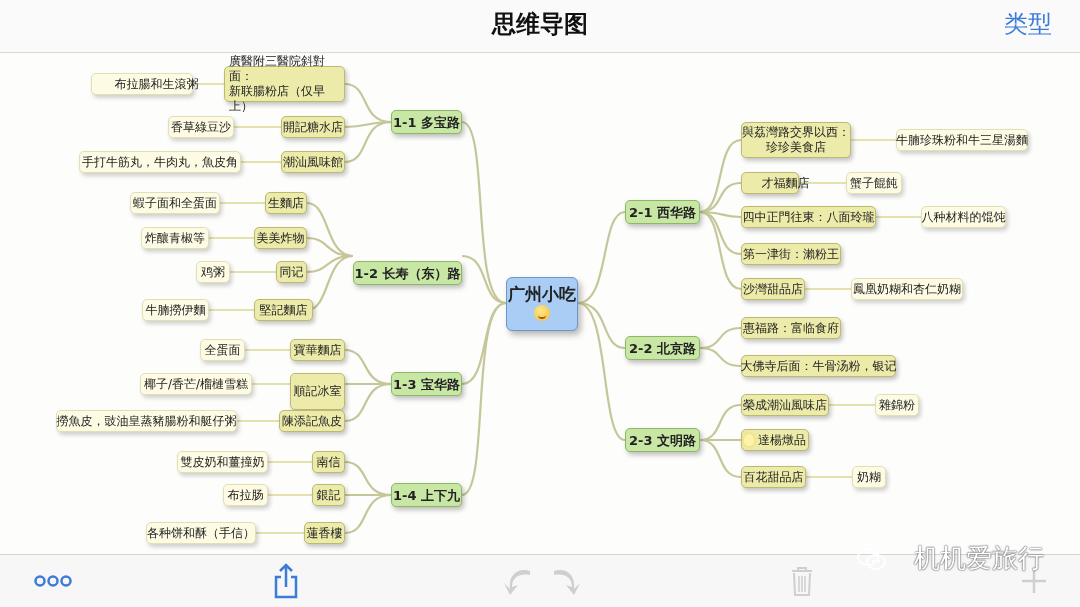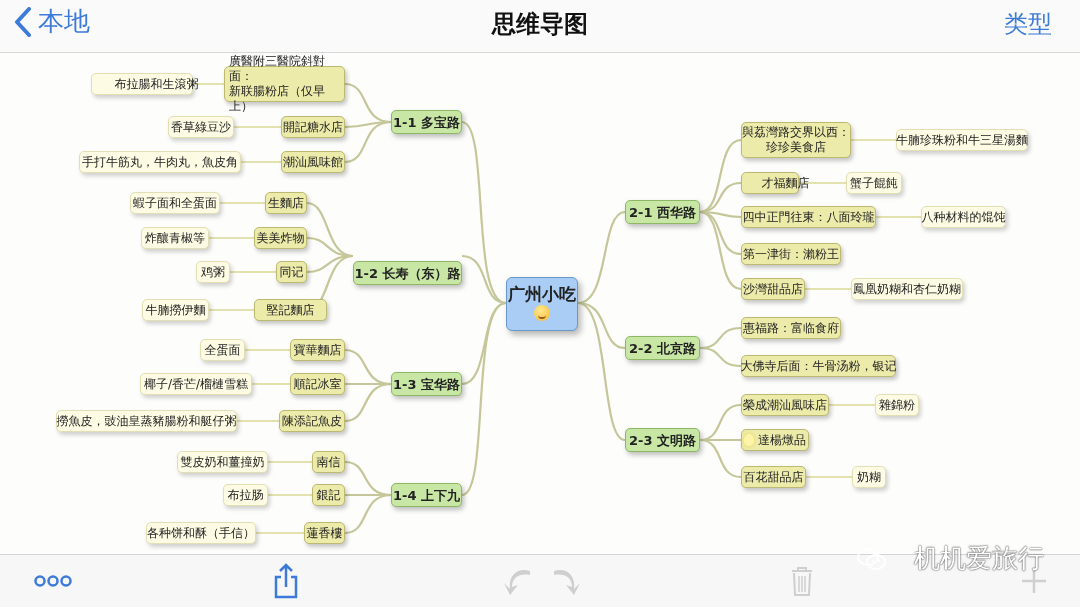--- a/index.html
+++ b/index.html
@@ -21,26 +21,20 @@
   .bulb { display:inline-block; width:10px; height:12px; border-radius:50% 50% 40% 40%; background:#fff3a8; margin-right:4px; box-shadow:0 0 4px #f3d65a; }
   .toolbar { position:absolute; left:0; top:554px; width:1080px; height:53px; background:#f7f7f7; border-top:1px solid #d4d4d4; }
   .tb { position:absolute; top:10px; cursor:pointer; }
   .watermark { position:absolute; right:36px; top:541px; font-size:26px; color:#fff; text-shadow:0 0 2px #555, 0 0 1px #333; display:flex; align-items:center;gap:20px; }
   .wm-icon { width:32px; height:24px; margin-right:6px; }
 </style>
 </head>
 <body>
 
 <div class="navbar">
-  <div class="back">
-    <svg width="18" height="30" viewBox="0 0 18 30">
-        <path d="M15 2 L3 15 L15 28" stroke="#3d7bd9" stroke-width="4" fill="none" stroke-linecap="round" stroke-linejoin="round"></path>
-      </svg>
-    <span>本地</span>
-  </div>
   <div class="title">思维导图</div>
   <div class="type-btn">类型</div>
 </div>
 
 <div class="canvas">
   <svg class="links" width="1080" height="500" viewBox="0 53 1080 500">
     <g fill="none" stroke="#c5c79a" stroke-width="2.2">
 
       <path d="M506 303 C470 303 490 122 462 122"></path>
       <path d="M506 303 C480 303 490 256 462 256"></path>
@@ -125,29 +119,29 @@
   <div class="node shop" style="left:281px; top:63px; width:64px; height:22px;">開記糖水店</div>
   <div class="node shop" style="left:281px; top:98px; width:64px; height:22px;">潮汕風味館</div>
 
   <div class="node leaf" style="left:91px; top:20px; width:102px; height:22px;padding-left:29px;">布拉腸和生滾粥</div>
   <div class="node leaf" style="left:168px; top:63px; width:66px; height:22px;">香草綠豆沙</div>
   <div class="node leaf" style="left:79px; top:98px; width:162px; height:22px;">手打牛筋丸，牛肉丸，魚皮角</div>
 
   <div class="node shop" style="left:265px; top:139px; width:42px; height:22px;">生麵店</div>
   <div class="node shop" style="left:254px; top:174px; width:53px; height:22px;">美美炸物</div>
   <div class="node shop" style="left:276px; top:208px; width:31px; height:22px;">同记</div>
-  <div class="node shop" style="left:254px; top:246px; width:73px; height:22px;">堅記麵店</div>
+  <div class="node shop" style="left:254px; top:246px; width:59px; height:22px;">堅記麵店</div>
 
   <div class="node leaf" style="left:130px; top:139px; width:90px; height:22px;">蝦子面和全蛋面</div>
   <div class="node leaf" style="left:141px; top:174px; width:68px; height:22px;">炸釀青椒等</div>
   <div class="node leaf" style="left:196px; top:208px; width:34px; height:22px;">鸡粥</div>
   <div class="node leaf" style="left:142px; top:246px; width:67px; height:22px;">牛腩撈伊麵</div>
 
   <div class="node shop" style="left:290px; top:286px; width:55px; height:22px;">寶華麵店</div>
-  <div class="node shop" style="left:290px; top:320px; width:55px; height:22px;">順記冰室</div>
+  <div class="node shop" style="left:290px; top:320px; width:55px; height:37px;">順記冰室</div>
   <div class="node shop" style="left:279px; top:357px; width:66px; height:22px;">陳添記魚皮</div>
 
   <div class="node leaf" style="left:200px; top:286px; width:45px; height:22px;">全蛋面</div>
   <div class="node leaf" style="left:140px; top:320px; width:112px; height:22px;">椰子/香芒/榴槤雪糕</div>
   <div class="node leaf" style="left:56px; top:357px; width:181px; height:22px;">撈魚皮，豉油皇蒸豬腸粉和艇仔粥</div>
 
   <div class="node shop" style="left:312px; top:398px; width:33px; height:22px;">南信</div>
   <div class="node shop" style="left:312px; top:431px; width:33px; height:22px;">銀記</div>
   <div class="node shop" style="left:304px; top:469px; width:41px; height:22px;">蓮香樓</div>
 

